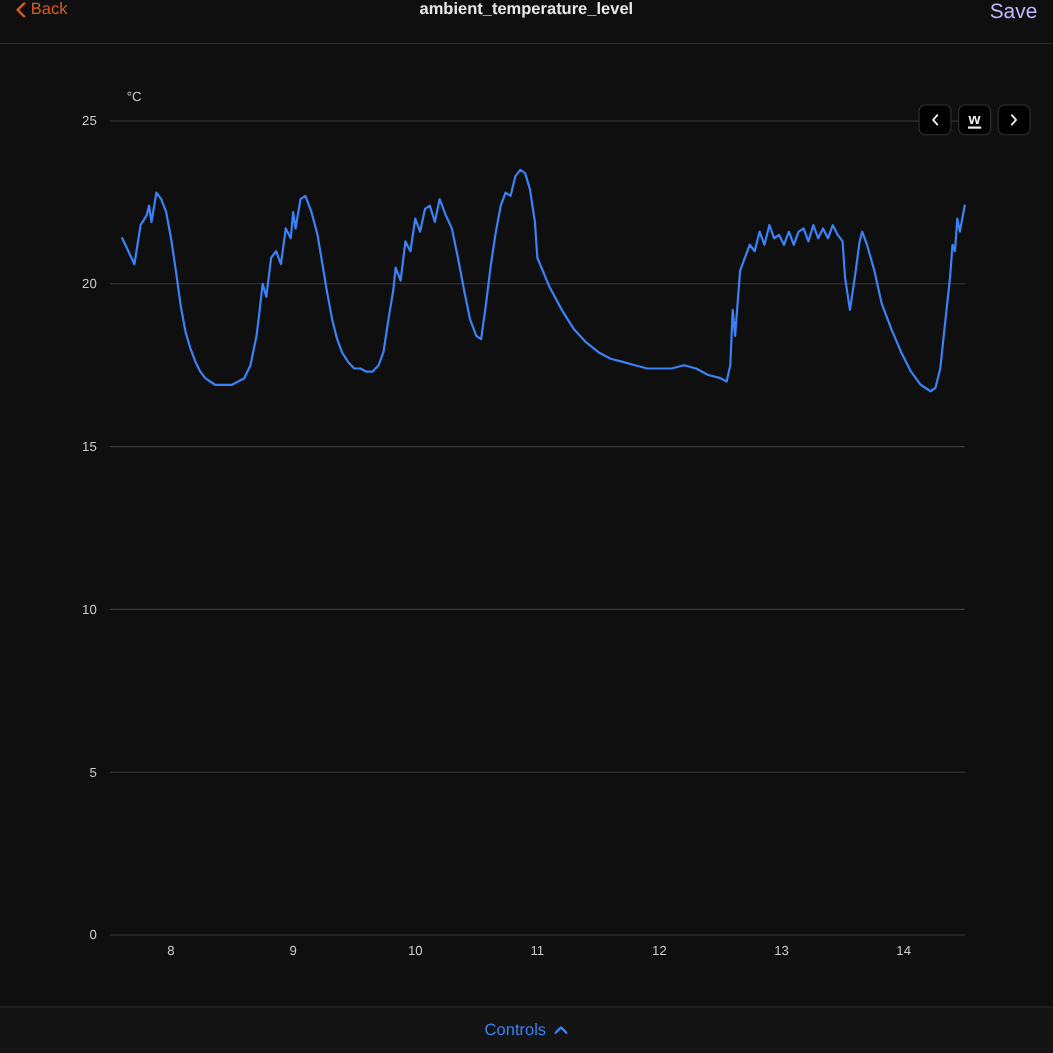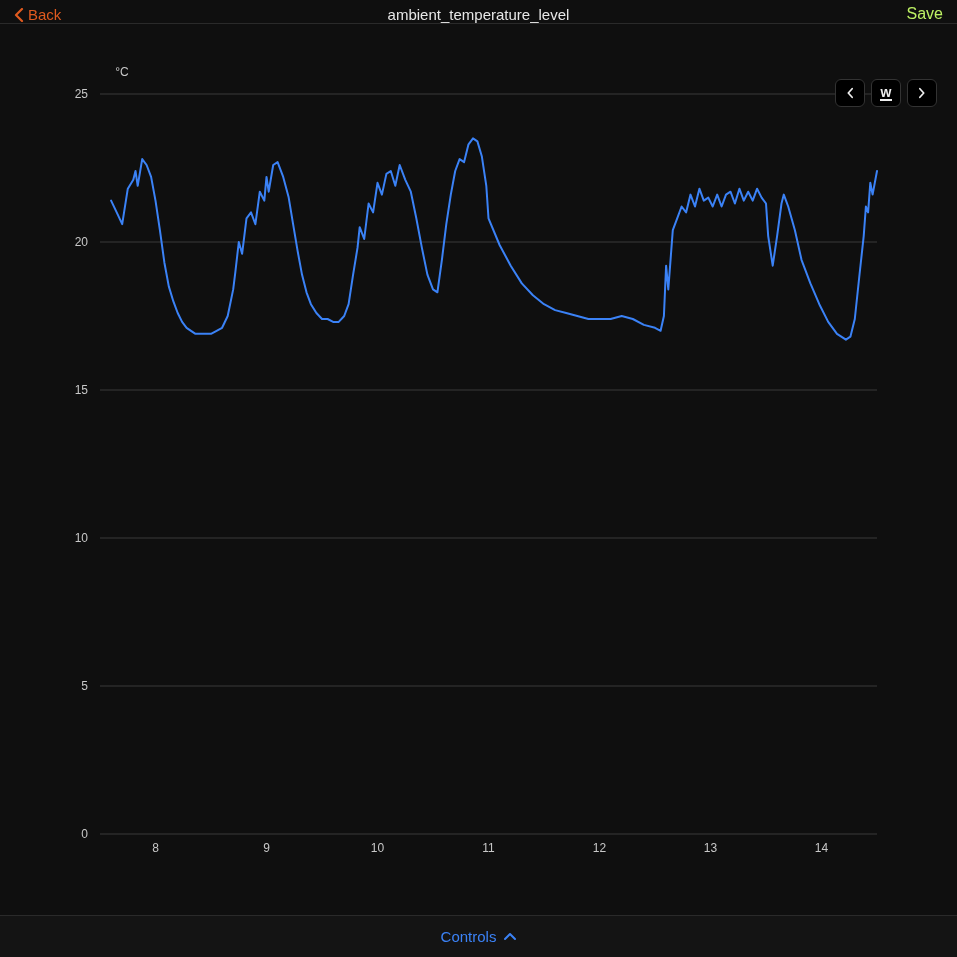--- a/index.html
+++ b/index.html
@@ -1,21 +1,21 @@
 <!DOCTYPE html>
 <html><head>
 <meta charset="utf-8">
 <style>
   html,body{margin:0;padding:0;background:#0f0f0f;color:#d0d0d0;font-family:-apple-system,"Segoe UI",Arial,sans-serif;font-size:14px;width:957px;height:957px;overflow:hidden}
   *{box-sizing:border-box}
-  .header{height:24px;display:flex;align-items:flex-end;justify-content:space-between;padding:0 14px;border-bottom:1px solid #2a2a2a}
+  .header{height:40px;display:flex;align-items:flex-start;justify-content:space-between;padding:0 14px;border-bottom:1px solid #2a2a2a}
   .back{display:flex;align-items:center;gap:4px;color:#e05a1f;cursor:pointer;font-size:15px}
   .back svg{width:10px;height:14px}
-  .title{color:#e8e8e8;font-weight:400;font-size:15px;position:absolute;left:0;right:0;text-align:center;pointer-events:none}
-  .save{color:#bef264;cursor:pointer;font-size:16px}
+  .title{color:#e8e8e8;font-weight:700;font-size:15px;position:absolute;left:0;right:0;text-align:center;pointer-events:none}
+  .save{color:#c4b5fd;cursor:pointer;font-size:19px}
   .chart-wrap{position:relative;padding:20px 20px 0 20px}
   .range-controls{position:absolute;top:55px;right:20px;display:flex;gap:6px;z-index:10}
   .rc-btn{width:30px;height:28px;background:#000;border:1px solid #333;border-radius:6px;display:flex;align-items:center;justify-content:center;cursor:pointer;color:#eee}
   .rc-btn svg{width:10px;height:12px}
   .rc-btn.period span{font-weight:600;font-size:14px;border-bottom:2px solid #eee;padding:0 1px;line-height:1}
   svg.chart{display:block}
   .grid line{stroke:#3a3a3a;stroke-width:1}
   .axis text{fill:#c8c8c8;font-size:12px}
   .unit{fill:#c8c8c8;font-size:12px}
   .series-line{fill:none;stroke:#3b82f6;stroke-width:2;stroke-linejoin:round;stroke-linecap:round}

